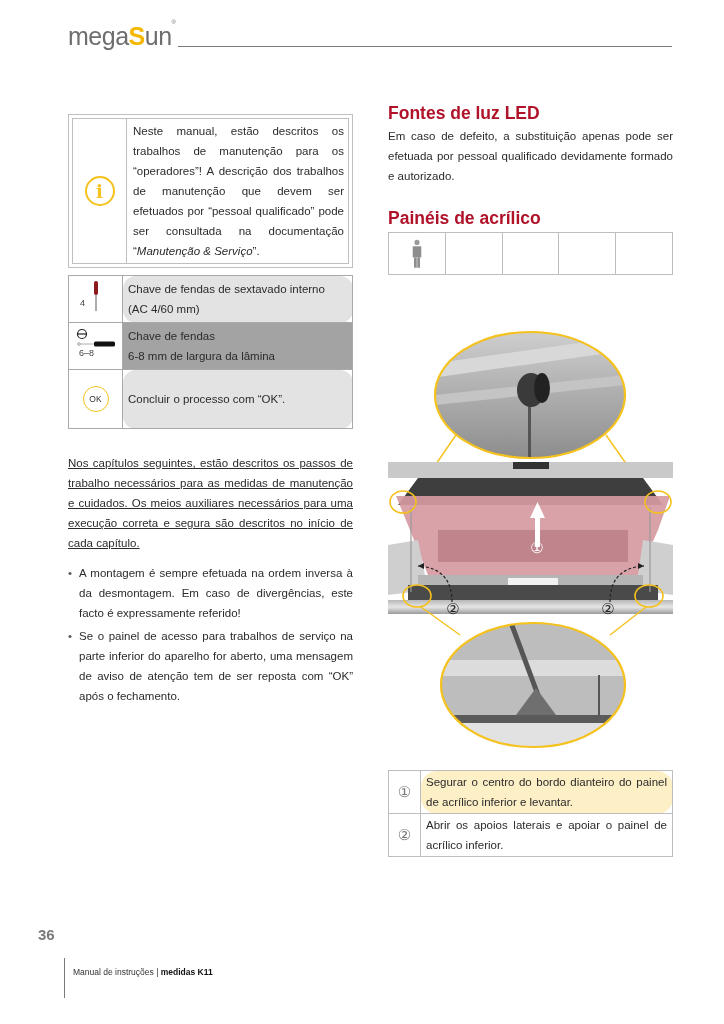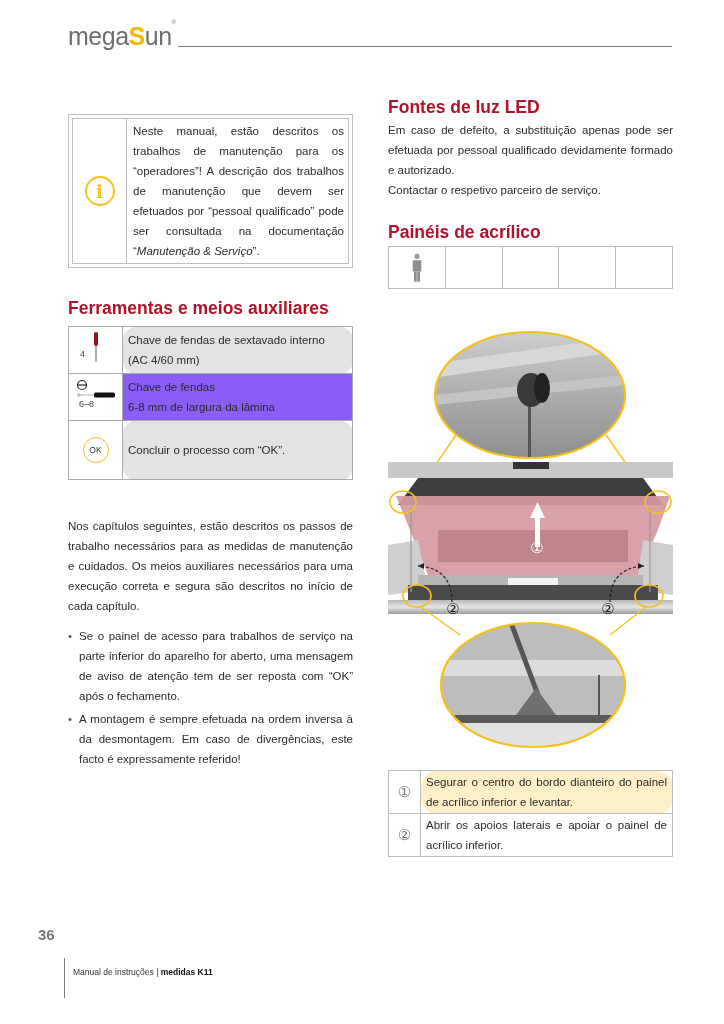--- a/index.html
+++ b/index.html
@@ -6,46 +6,46 @@
   html, body { width: 724px; height: 1024px; background: #ffffff; overflow: hidden; }
   body { position: relative; font-family: "Liberation Sans", sans-serif; color: #2b2b2b; }
 
   
   .logo { position: absolute; left: 68px; top: 22px; font-size: 25px; letter-spacing: -0.5px; color: #6d6e70; font-weight: normal; }
   .logo .s { color: #f5b700; font-weight: bold; }
   .logo sup { font-size: 6px; position: relative; top: -12px; }
   .header-rule { position: absolute; left: 178px; right: 52px; top: 46px; height: 1px; background: #7a7a7a; }
 
   .col-left { position: absolute; left: 68px; top: 108px; width: 285px; }
-  .col-right { position: absolute; left: 388px; top: 96px; width: 285px; }
+  .col-right { position: absolute; left: 388px; top: 102px; width: 285px; }
 
   h2 { color: #b01329; font-size: 17.5px; font-weight: bold; line-height: 22px; }
   p, li, td { font-size: 11.5px; line-height: 20px; }
   .justify { text-align: justify; }
 
   
   .info-box { margin-top: 6px; border: 1px solid #bfbfbf; padding: 3px; }
   .info-inner { display: flex; border: 1px solid #bfbfbf; }
   .info-icon-cell { width: 54px; border-right: 1px solid #bfbfbf; display: flex; align-items: center; justify-content: center; }
   .info-text-cell { flex: 1; padding: 2px 4px 2px 6px; text-align: justify; }
   .info-circle { width: 30px; height: 30px; border: 2.5px solid #f5c11c; border-radius: 50%; display: flex; align-items: center; justify-content: center; color: #f5c11c; font-family: "DejaVu Serif", serif; font-weight: bold; font-size: 18px; }
 
   
   table { border-collapse: collapse; width: 100%; }
   .tools { margin-top: 7px; border: 1px solid #a9a9a9; }
   .tools td { border: 1px solid #a9a9a9; vertical-align: middle; }
   .tools td.icon { width: 54px; background: #fff; position: relative; height: 40px; }
   .tools td.txt { padding: 0 5px; text-align: justify; }
   .tools tr.shaded td.txt { background: #e3e3e4; border-radius: 13px; }
-  .tools tr.white td.txt { background: #8b5cf6; }
+  .tools tr.white td.txt { background: #a3a3a3; }
 
   .ok-circle { width: 26px; height: 26px; border: 1.5px solid #f5c11c; border-radius: 50%; margin: 16px auto; display: flex; align-items: center; justify-content: center; font-size: 8.5px; color: #333; }
   .person { display: block; margin: 0 auto; }
 
-  .para { margin-top: 36px; }
+  .para { margin-top: 24px; text-decoration: underline; }
   ul.bullets { margin-top: 10px; list-style: none; }
   ul.bullets li { position: relative; padding-left: 11px; text-align: justify; margin-bottom: 3px; }
   ul.bullets li::before { content: "•"; position: absolute; left: 0; top: 0; color: #555; }
 
   .subhead { font-size: 11px; font-weight: bold; letter-spacing: 0.2px; color: #1a1a1a; margin-top: 2px; }
   .persons-row { margin-top: 3px; border: 1px solid #bdbdbd; }
   .persons-row td { border: 1px solid #bdbdbd; height: 42px; width: 20%; }
 
   
   .illus { position: absolute; left: 388px; top: 330px; width: 285px; height: 440px; }
@@ -73,21 +73,20 @@
     <div class="info-inner">
       <div class="info-icon-cell">
         <div class="info-circle">i</div>
       </div>
       <div class="info-text-cell">
           <p><span>Neste manual, estão descritos os trabalhos de manutenção para os “operadores”! A descrição dos trabalhos de manutenção que devem ser efetuados por “pessoal qualificado” pode ser consultada na documentação “</span><i>Manutenção &amp; Serviço</i><span>”.</span></p>
         </div>
     </div>
   </div>
 
-  <h2 style="margin-top:29px">Ferramentas e meios auxiliares</h2>
   <table class="tools">
     <tbody>
         <tr class="shaded">
       <td class="icon">
         <svg width="52" height="40" viewBox="0 0 52 40">
           <text x="11" y="30" font-size="9" fill="#444" font-family="Liberation Sans, sans-serif">4</text>
           <rect x="25" y="5" width="4" height="14" rx="2" fill="#8b1a1a"></rect>
           <rect x="26.4" y="19" width="1.2" height="16" fill="#777"></rect>
         </svg>
       </td>
@@ -119,29 +118,28 @@
       <td class="txt">
             <p>Concluir o processo com “OK”.</p>
           </td>
     </tr>
   </tbody>
     </table>
 
   <p class="para justify">Nos capítulos seguintes, estão descritos os passos de trabalho necessários para as medidas de manutenção e cuidados. Os meios auxiliares necessários para uma execução correta e segura são descritos no início de cada capítulo.</p>
 
   <ul class="bullets">
+    <li>A montagem é sempre efetuada na ordem inversa à da desmontagem. Em caso de divergências, este facto é expressamente referido!</li>
     <li>Se o painel de acesso para trabalhos de serviço na parte inferior do aparelho for aberto, uma mensagem de aviso de atenção tem de ser reposta com “OK” após o fechamento.</li>
-    <li>A montagem é sempre efetuada na ordem inversa à da desmontagem. Em caso de divergências, este facto é expressamente referido!</li>
   </ul>
 </div>
 
 <div class="col-right">
   <h2>Fontes de luz LED</h2>
   <p class="justify" style="margin-top:2px">Em caso de defeito, a substituição apenas pode ser efetuada por pessoal qualificado devidamente formado e autorizado.</p>
-  <p>Contactar o respetivo parceiro de serviço.</p>
 
   <h2 style="margin-top:21px">Painéis de acrílico</h2>
   <table class="persons-row">
     <tbody>
         <tr>
       <td>
         <svg class="person" width="12" height="30" viewBox="0 0 14 34">
           <circle cx="7" cy="3.5" r="3" fill="#9a9a9a"></circle>
           <rect x="2" y="8" width="10" height="13" fill="#8e8e8e"></rect>
           <rect x="3.5" y="21" width="7" height="12" fill="#8e8e8e"></rect>

